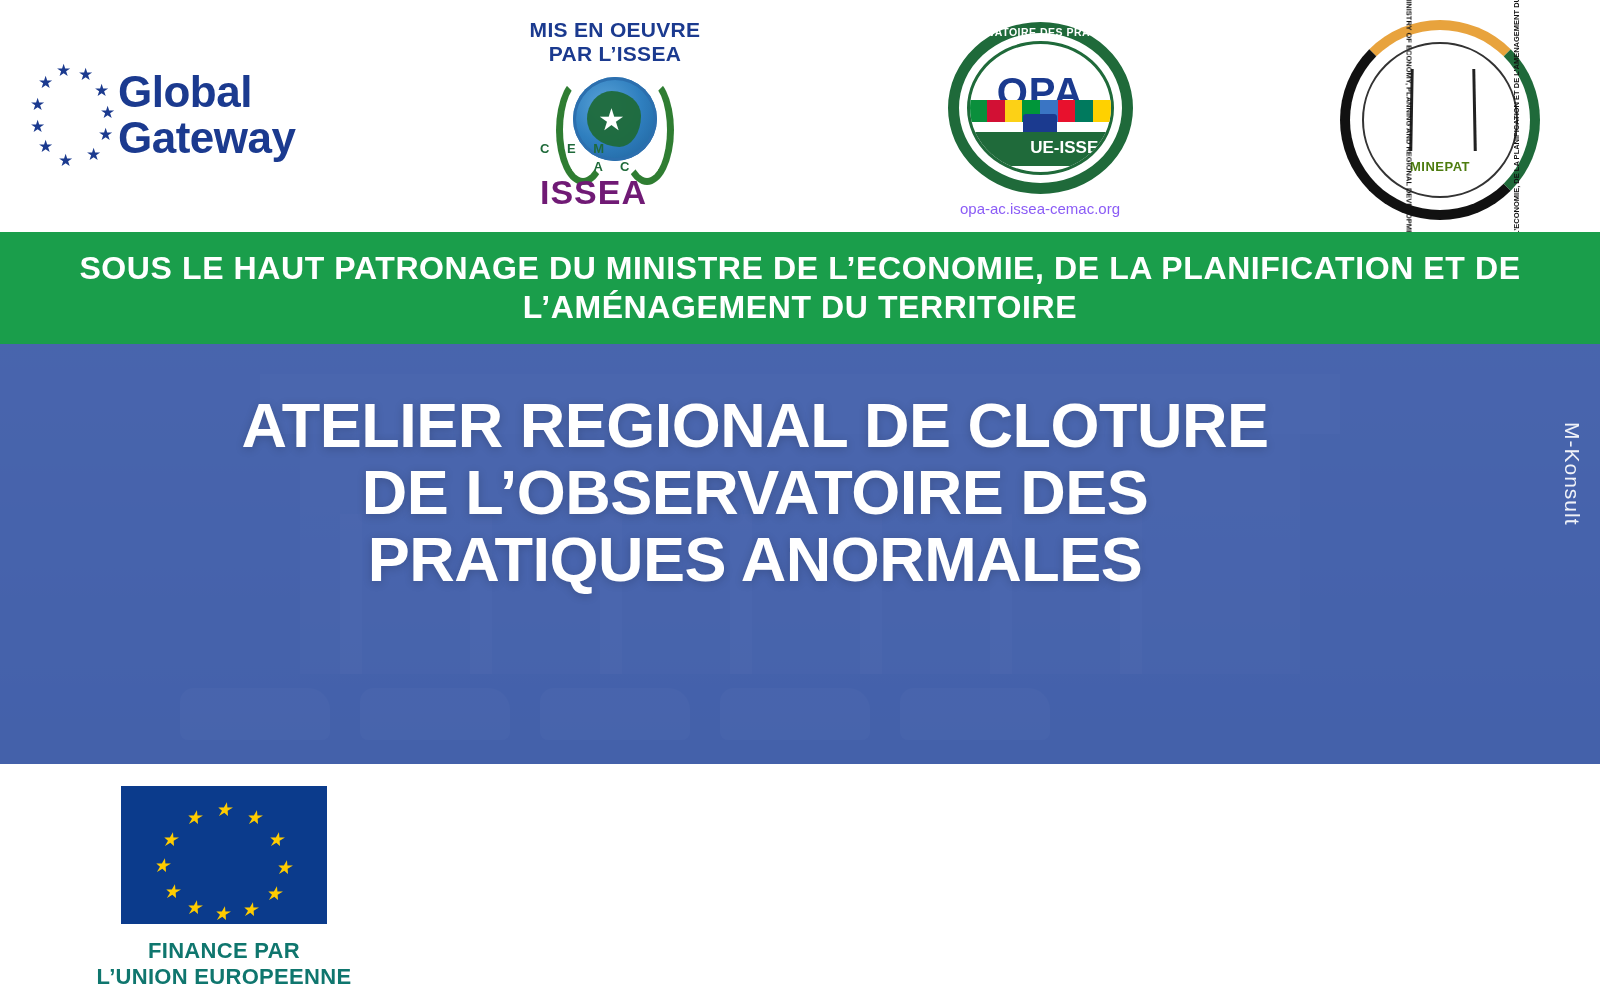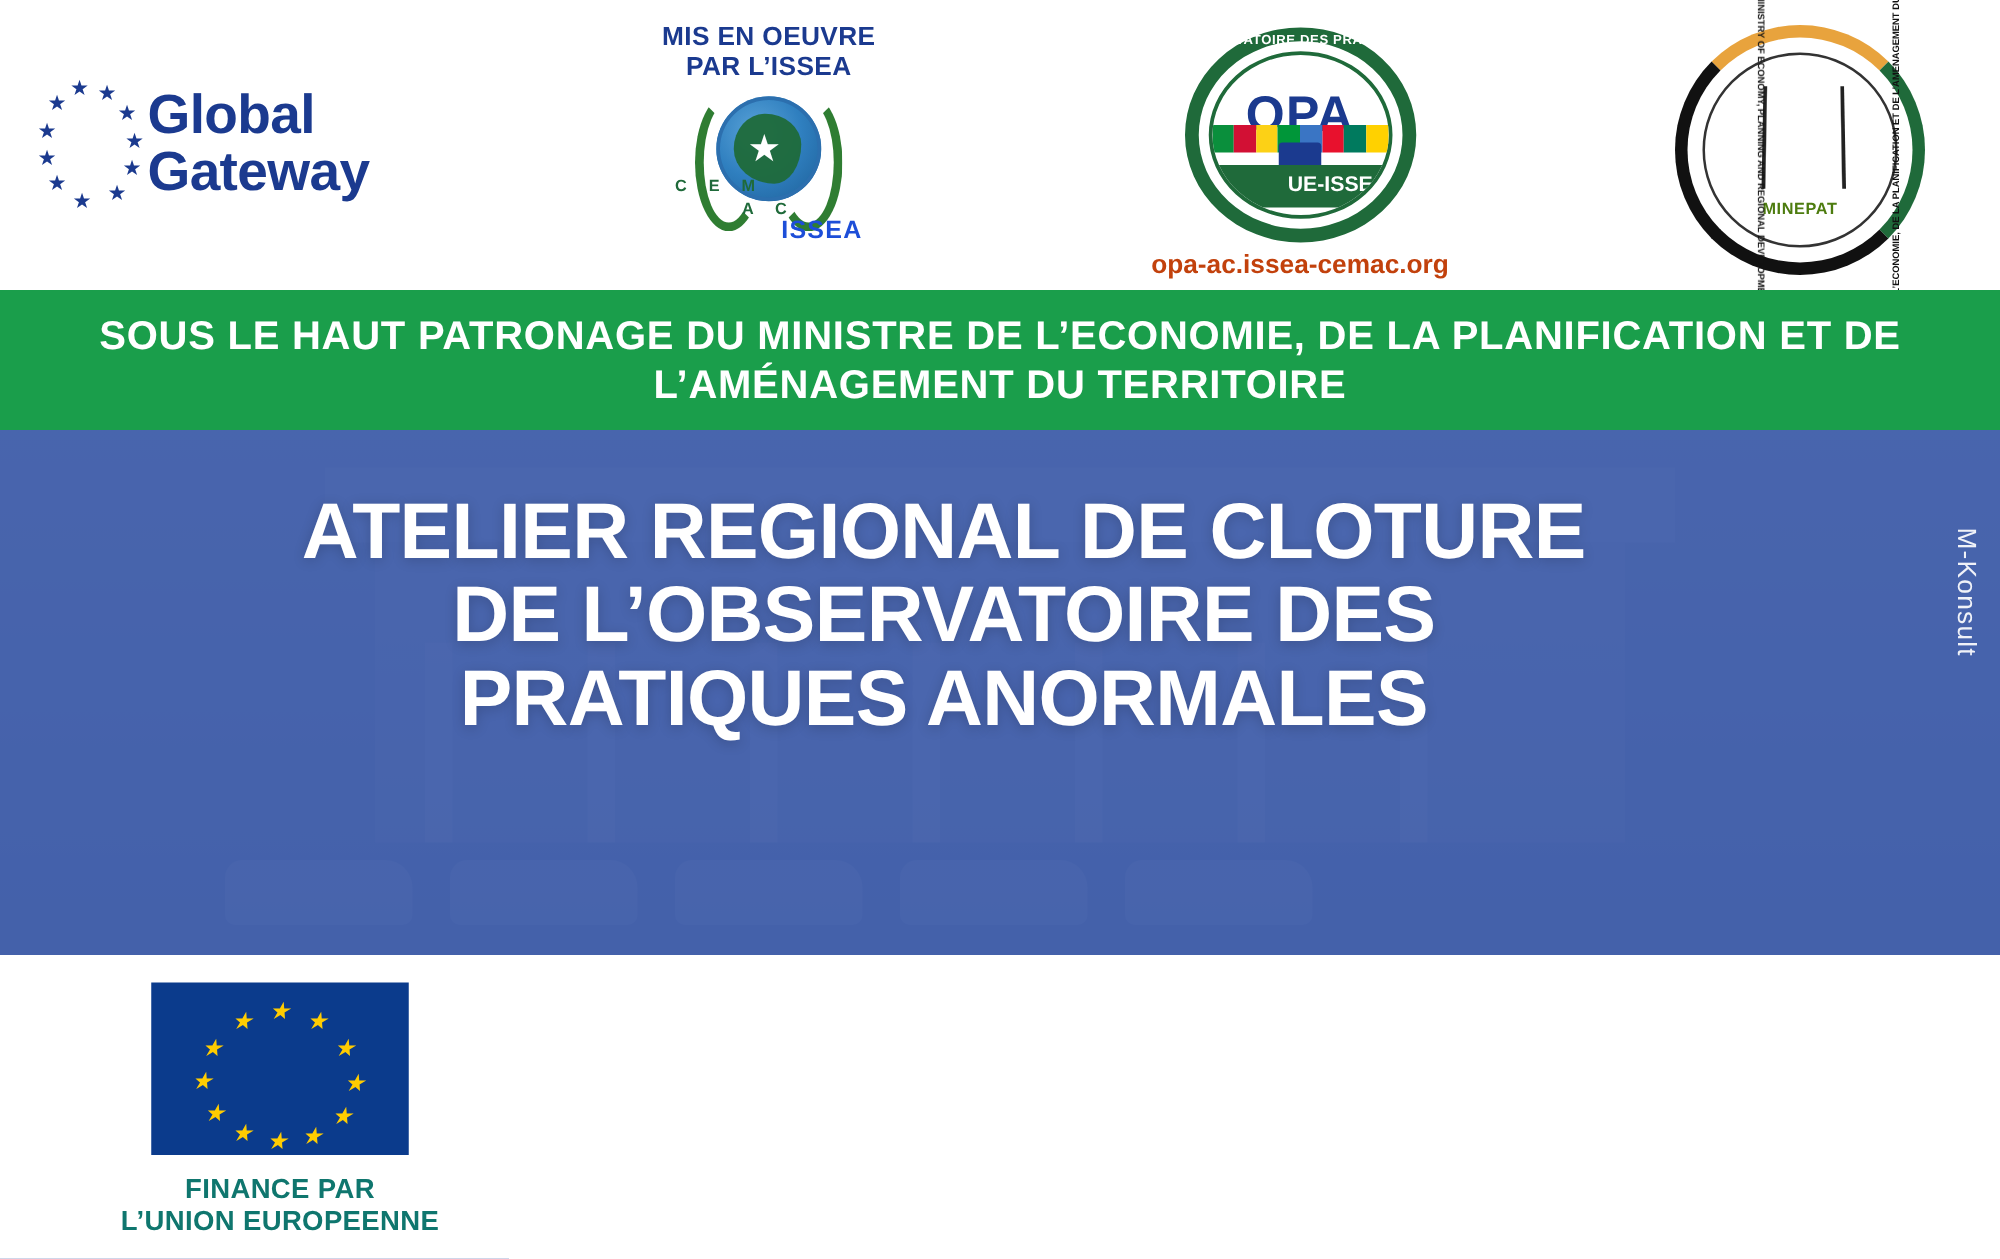--- a/index.html
+++ b/index.html
@@ -123,24 +123,24 @@
     left: 0; right: 0; top: 90px;
     text-align: center;
     font-size: 13px;
     font-weight: bold;
     letter-spacing: 7px;
     color: #1f6a3a;
   }
   .issea-word {
     position: absolute;
     left: 0; right: 0; top: 104px;
-    text-align: right;
-    font-size: 20px;
-    font-weight: bold;
-    color: #1d4ed8;
+    text-align: left;
+    font-size: 34px;
+    font-weight: bold;
+    color: #701a75;
     letter-spacing: 1px;
   }
 
   
   .opa {
     position: absolute;
     left: 910px; top: 22px;
     width: 260px;
     text-align: center;
   }
@@ -208,23 +208,23 @@
   .opa-eu-circle {
     position: absolute;
     left: 50%; transform: translateX(-50%);
     bottom: 36px;
     width: 34px; height: 22px;
     background: #1b3a8f;
     border-radius: 3px;
   }
   .opa-url {
     margin-top: 6px;
-    font-size: 21px;
-    font-weight: bold;
-    color: #c2410c;
+    font-size: 15px;
+    font-weight: normal;
+    color: #8b5cf6;
   }
 
   
   .minepat {
     position: absolute;
     left: 1340px; top: 20px;
     width: 200px; height: 200px;
   }
   .minepat-ring {
     position: absolute;

